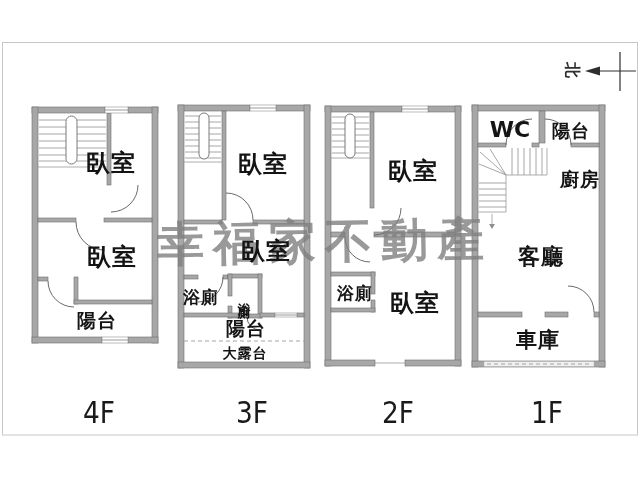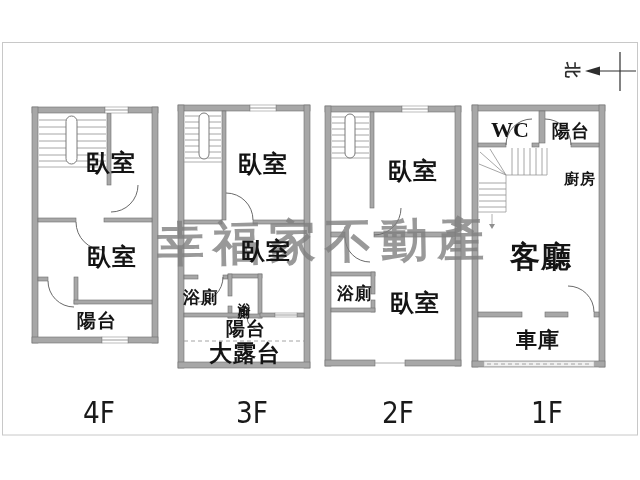--- a/index.html
+++ b/index.html
@@ -9,21 +9,21 @@
   .wall{fill:#a7a7a7;stroke:#6f6f6f;stroke-width:.6;}
   .win{fill:#ffffff;stroke:#8f8f8f;stroke-width:.6;}
   .winline{stroke:#8f8f8f;stroke-width:.9;}
   .arc{fill:none;stroke:#6a6a6a;stroke-width:1;}
   .tread{stroke:#8f8f8f;stroke-width:.8;}
   .thin{stroke:#9a9a9a;stroke-width:.8;fill:none;}
   .dash{stroke:#9a9a9a;stroke-width:.9;stroke-dasharray:4 3;}
   .rail{fill:#ffffff;stroke:#7a7a7a;stroke-width:1;}
   .northline{stroke:#2e2e2e;stroke-width:1.2;}
   .label{position:absolute;transform:translate(-50%,-50%);color:#141414;
-         font-weight:600;white-space:nowrap;line-height:1;letter-spacing:1px;font-family:Liberation Serif, serif;}
+         font-weight:600;white-space:nowrap;line-height:1;letter-spacing:1px;}
   .label.vert{writing-mode:vertical-rl;letter-spacing:2px;}
   .floorlab{position:absolute;transform:translate(-50%,-50%) scaleX(.88);
             color:#1a1a1a;font-weight:500;font-size:30px;white-space:nowrap;}
   .watermark{position:absolute;transform:translate(-50%,-50%) rotate(-1deg);
              font-size:47px;font-weight:700;letter-spacing:9px;color:#808080;
              opacity:.8;white-space:nowrap;}
   .north-char{position:absolute;transform:translate(-50%,-50%) rotate(90deg);
               font-size:16px;font-weight:600;color:#2e2e2e;}
 </style>
 </head>
@@ -220,28 +220,28 @@
   <div class="label" style="left:111px;top:163px;font-size:24px;">臥室</div>
   <div class="label" style="left:112px;top:257px;font-size:24px;">臥室</div>
   <div class="label" style="left:97px;top:320px;font-size:19px;">陽台</div>
   <div class="floorlab" style="left:99px;top:412px;">4F</div>
 
   <div class="label" style="left:263px;top:164px;font-size:24px;">臥室</div>
   <div class="label" style="left:266px;top:251px;font-size:24px;">臥室</div>
   <div class="label" style="left:201px;top:297px;font-size:17px;">浴廁</div>
   <div class="label vert" style="left:244px;top:294px;font-size:13px;">浴廁</div>
   <div class="label" style="left:246px;top:328px;font-size:19px;">陽台</div>
-  <div class="label" style="left:245px;top:353px;font-size:23px;text-align:center;">大露台</div>
+  <div class="label" style="left:245px;top:353px;font-size:14px;text-align:center;">大露台</div>
   <div class="floorlab" style="left:252px;top:412px;">3F</div>
 
   <div class="label" style="left:413px;top:171px;font-size:24px;">臥室</div>
   <div class="label" style="left:415px;top:303px;font-size:24px;">臥室</div>
   <div class="label" style="left:355px;top:293px;font-size:17px;">浴廁</div>
   <div class="floorlab" style="left:398px;top:412px;">2F</div>
 
   <div class="label" style="left:510px;top:130px;font-size:22px;letter-spacing:0;">WC</div>
   <div class="label" style="left:571px;top:131px;font-size:18px;">陽台</div>
-  <div class="label" style="left:580px;top:179px;font-size:15px;">廚房</div>
-  <div class="label" style="left:541px;top:257px;font-size:30px;">客廳</div>
+  <div class="label" style="left:580px;top:179px;font-size:19px;">廚房</div>
+  <div class="label" style="left:541px;top:257px;font-size:22px;">客廳</div>
   <div class="label" style="left:538px;top:340px;font-size:21px;">車庫</div>
   <div class="floorlab" style="left:547px;top:412px;">1F</div>
 
 </div>
 
 </body></html>

